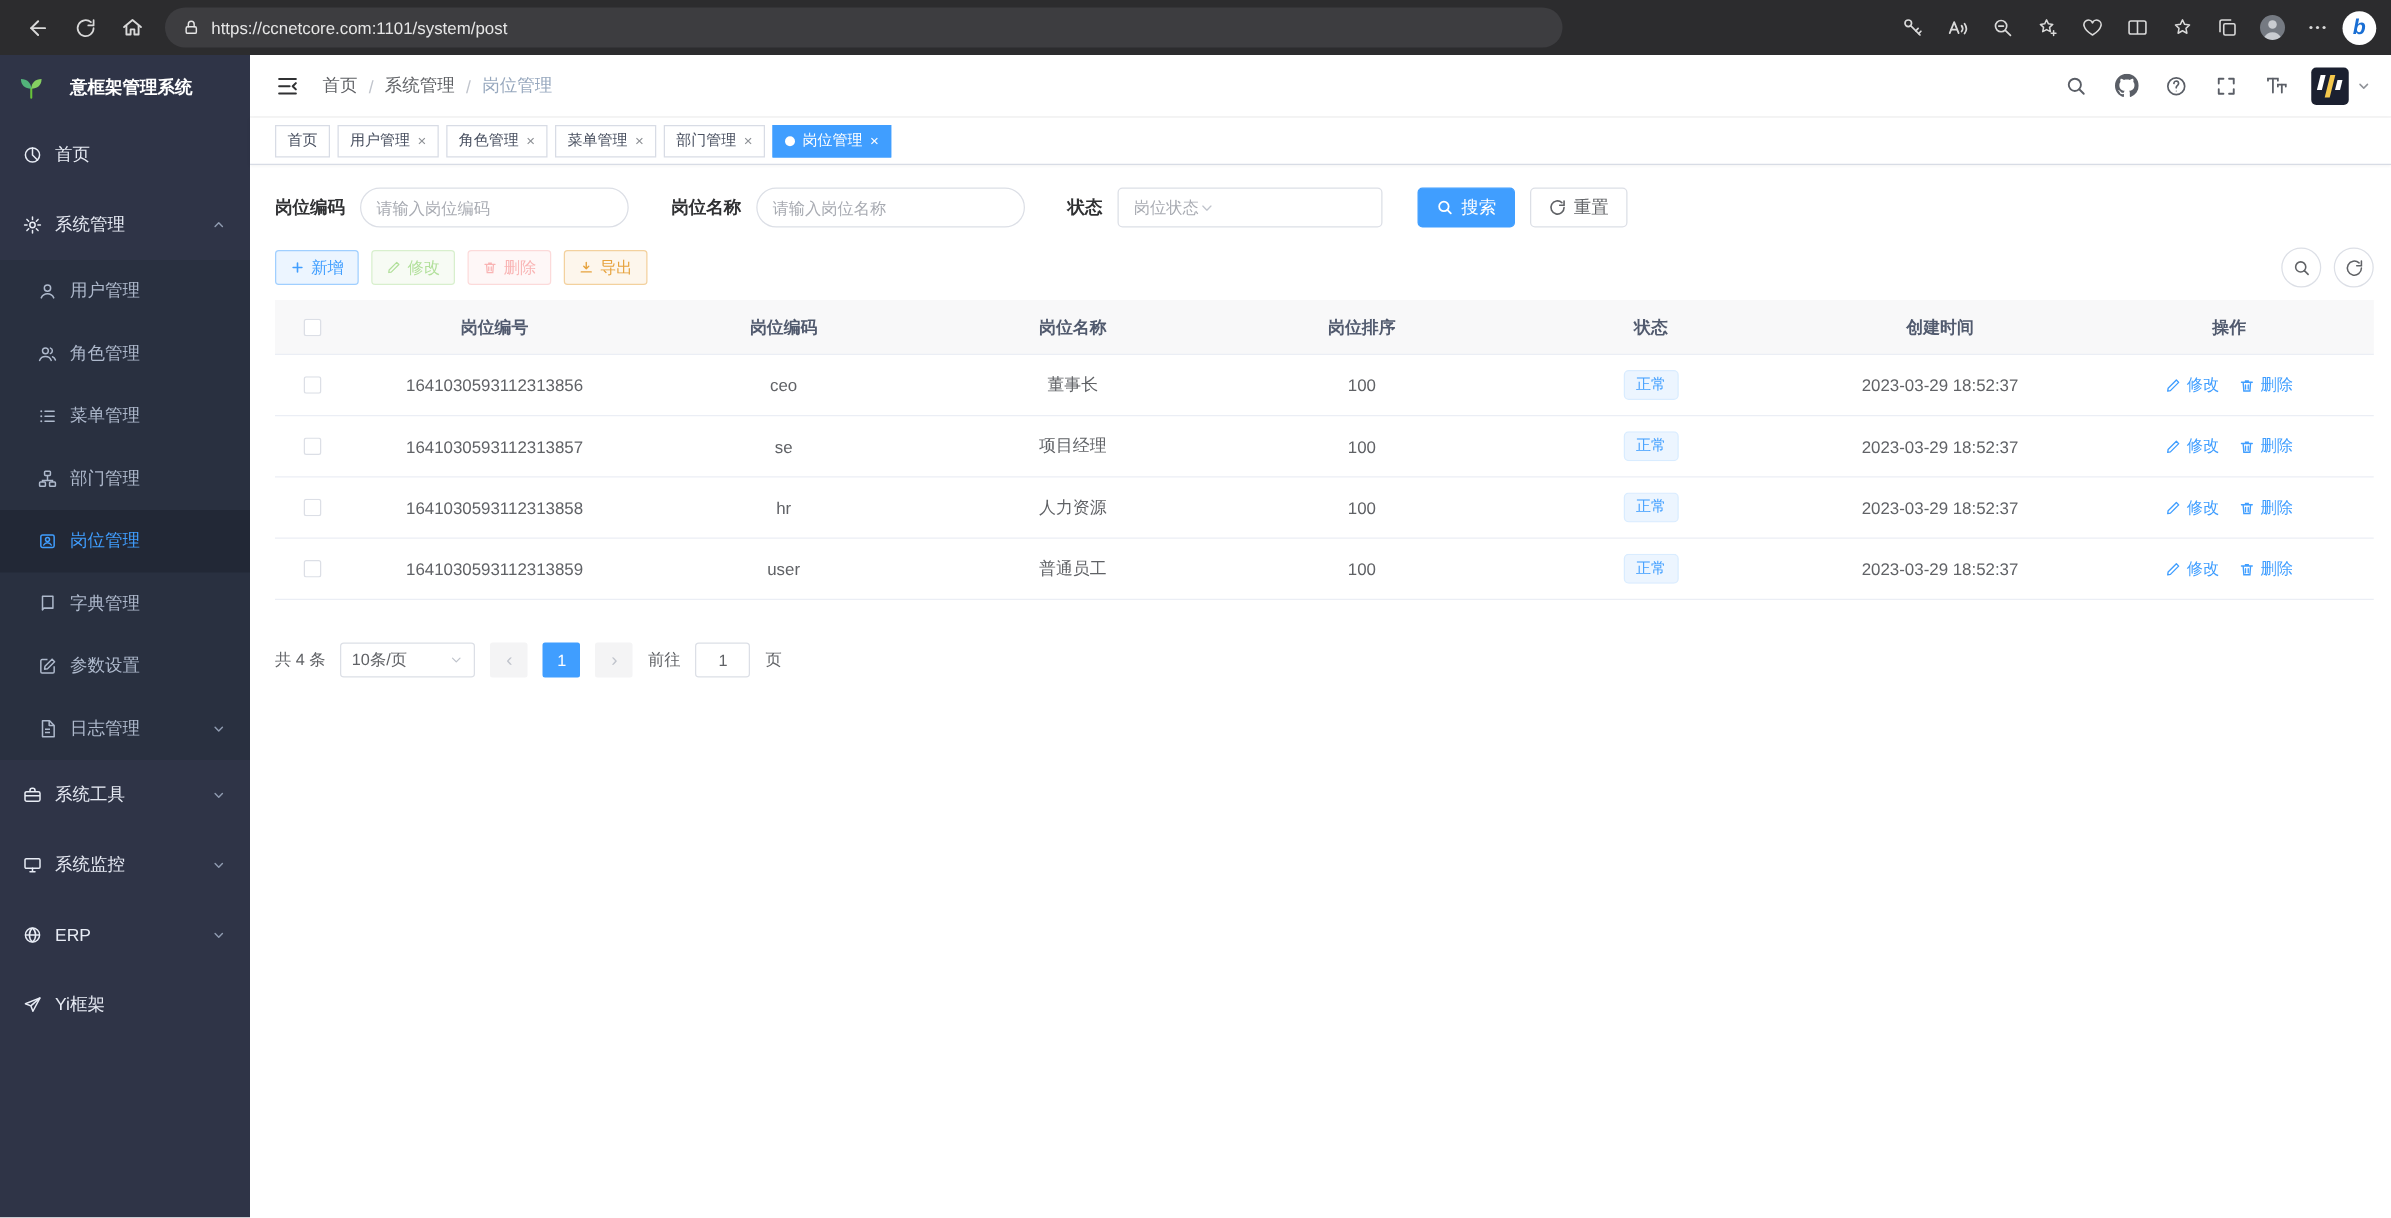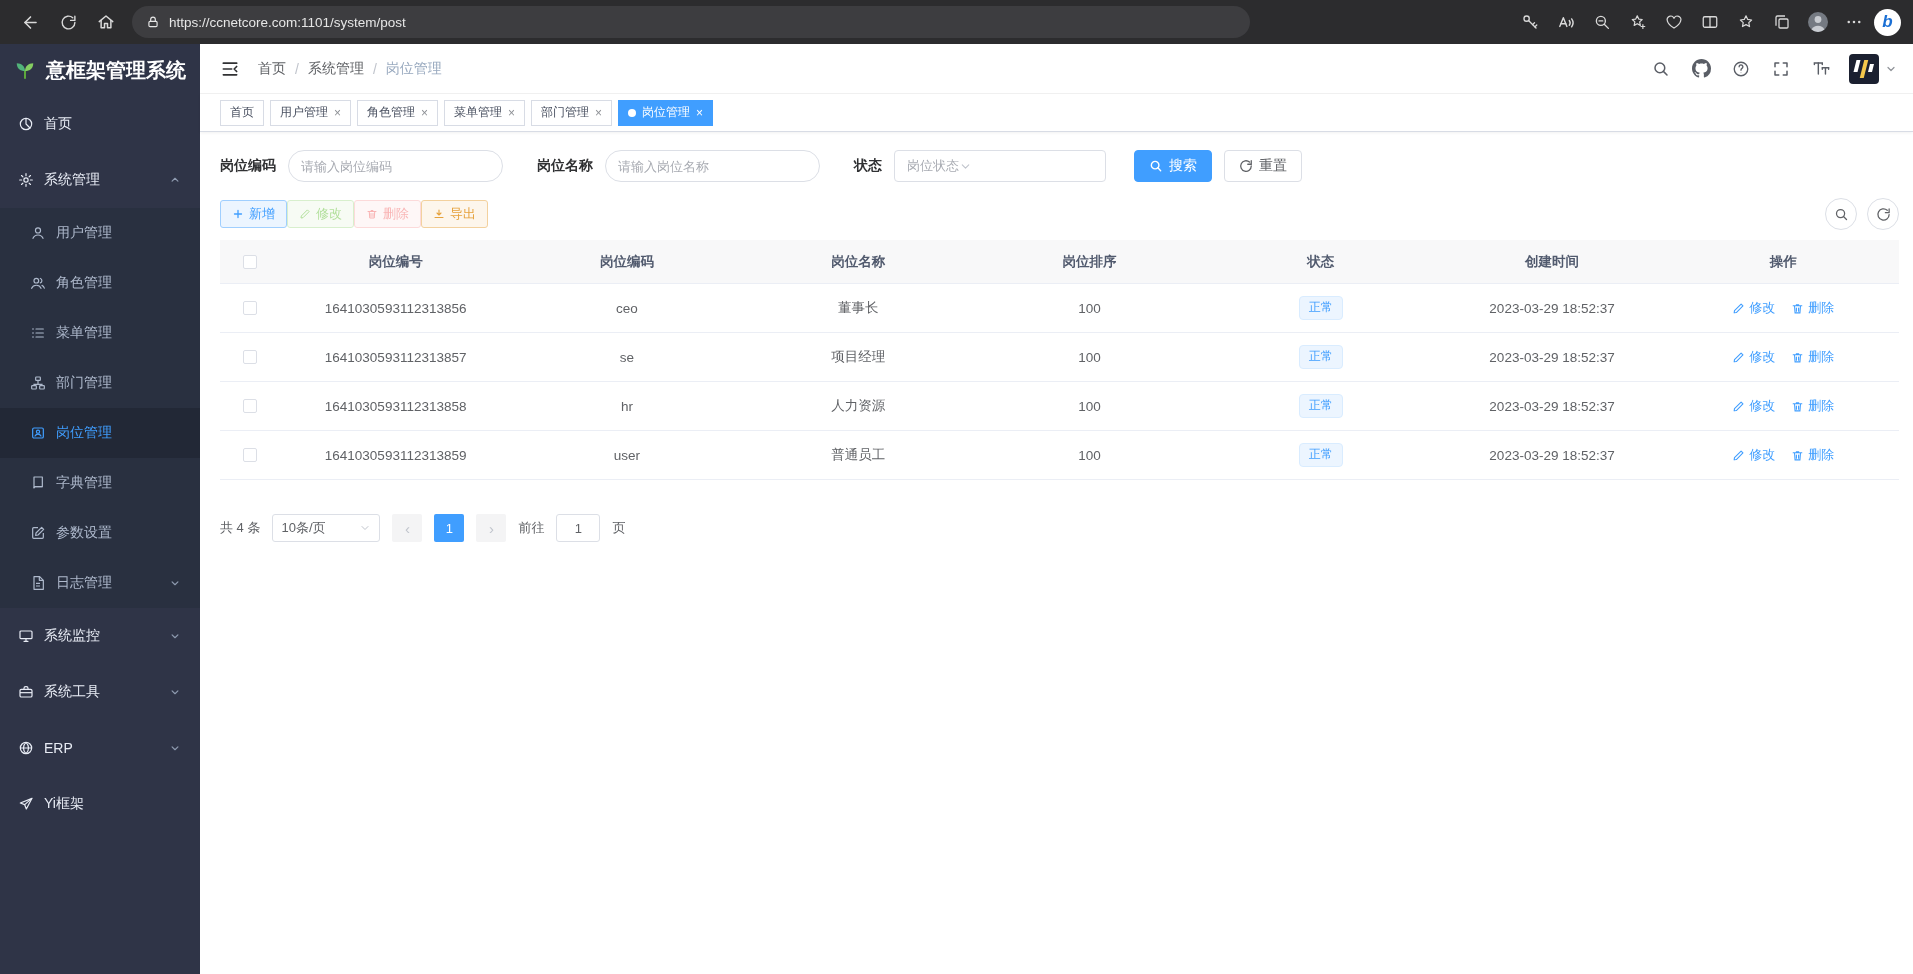--- a/index.html
+++ b/index.html
@@ -15,21 +15,21 @@
   .browser-bar{height:44px;background:var(--browser-bar-bg);display:flex;align-items:center;padding:0 12px;gap:2px}
   .bbtn{width:36px;height:34px;border:none;background:transparent;color:#d9d9d9;display:flex;align-items:center;justify-content:center;border-radius:6px;cursor:pointer}
   .url-pill{width:1118px;height:32px;background:#3d3d40;border-radius:16px;display:flex;align-items:center;gap:9px;padding:0 14px;margin:0 6px;color:#e6e6e6;font-size:13.5px;cursor:text}
   .bicons{display:flex;align-items:center;gap:4px;margin-left:auto;color:#d9d9d9}
   .bicons .bbtn{width:32px}
   .bing-badge{width:27px;height:27px;border-radius:50%;background:#fff;color:#1a6fd4;font-weight:bold;font-style:italic;font-size:17px;display:flex;align-items:center;justify-content:center;cursor:pointer}
 
   
   .app{display:flex;height:930px}
   .sidebar{width:200px;background:var(--sidebar-bg);flex-shrink:0;overflow:hidden}
-  .logo-row{height:52px;display:flex;align-items:center;gap:10px;padding:0 14px;color:#fff;font-weight:bold;font-size:20px;white-space:nowrap}
+  .logo-row{height:52px;display:flex;align-items:center;gap:20px;padding:0 14px;color:#fff;font-weight:bold;font-size:14px;white-space:nowrap}
   .mi{display:flex;align-items:center;gap:10px;padding:0 18px;cursor:pointer;white-space:nowrap}
   .mi.top{height:56px;color:#e8ecf5;font-size:14px}
   .submenu{background:var(--sidebar-sub-bg)}
   .submenu .mi{height:50px;padding-left:30px;color:#aeb9cc;font-size:14px}
   .submenu .mi.active{color:var(--accent);background:rgba(0,0,0,.15)}
   .mi .chev{margin-left:auto;color:#8f9bb0}
   .mi .mic{flex:0 0 16px}
 
   .main{flex:1;display:flex;flex-direction:column;min-width:0;background:#fff}
 
@@ -63,21 +63,21 @@
   .f-label{font-weight:bold;color:#303133;margin-right:12px;font-size:14px}
   .f-input{width:215px;height:32px;border:1px solid #dcdfe6;border-radius:16px;padding:0 12px;font-size:13px;color:#000000;outline:none;margin-right:34px}
   .f-input::placeholder{color:#a8abb2}
   .f-select{width:212px;height:32px;border:1px solid #dcdfe6;border-radius:4px;display:flex;align-items:center;justify-content:flex-start;padding:0 10px 0 12px;color:#a8abb2;font-size:13px;margin-right:28px;cursor:pointer}
   .f-select .chev{color:#c0c4cc}
   .btn{height:32px;border-radius:4px;border:1px solid #dcdfe6;background:#fff;color:#606266;font-size:14px;padding:0 14px;display:inline-flex;align-items:center;gap:6px;cursor:pointer}
   .btn.primary{background:var(--accent);border-color:var(--accent);color:#fff}
   .btn + .btn{margin-left:12px}
 
   .toolbar{display:flex;align-items:center;margin-bottom:10px}
-  .sbtn{height:28px;border-radius:3px;font-size:13px;padding:0 11px;display:inline-flex;align-items:center;gap:5px;cursor:pointer;border:1px solid transparent;}
+  .sbtn{height:28px;border-radius:3px;font-size:13px;padding:0 11px;display:inline-flex;align-items:center;gap:5px;cursor:pointer;border:1px solid transparent;margin-right:10px}
   .sbtn.p-primary{background:#ecf5ff;border-color:#a0cfff;color:var(--accent)}
   .sbtn.p-success{background:#f0f9eb;border-color:#b3e19d;color:var(--success)}
   .sbtn.p-danger{background:#fef0f0;border-color:#fab6b6;color:var(--danger)}
   .sbtn.p-warning{background:#fdf6ec;border-color:#f3d19e;color:var(--warning)}
   .sbtn.disabled{opacity:.5;cursor:not-allowed}
   .tool-right{margin-left:auto;display:flex;gap:10px}
   .cbtn{width:32px;height:32px;border-radius:50%;border:1px solid #dcdfe6;background:#fff;color:#606266;display:flex;align-items:center;justify-content:center;cursor:pointer}
 
   
   .tbl{width:100%}
@@ -296,36 +296,36 @@
             <path d="M9 12.5h6M9 16.5h6"></path>
           </svg>
         <span>日志管理</span>
         <svg class="chev" width="14" height="14" viewBox="0 0 24 24" fill="none" stroke="currentColor" stroke-width="2" stroke-linecap="round" stroke-linejoin="round">
             <path d="M7 10l5 5 5-5"></path>
           </svg>
       </div>
     </div>
 
     <div class="mi top">
-      <svg class="mic" width="16" height="16" viewBox="0 0 24 24" fill="none" stroke="currentColor" stroke-width="1.8" stroke-linecap="round">
-          <rect x="3" y="4.5" width="18" height="11.5" rx="1.5"></rect>
-          <path d="M9 20h6M12 16v4"></path>
-        </svg>
-      <span>系统监控</span>
-      <svg class="chev" width="14" height="14" viewBox="0 0 24 24" fill="none" stroke="currentColor" stroke-width="2" stroke-linecap="round" stroke-linejoin="round">
-          <path d="M7 10l5 5 5-5"></path>
-        </svg>
-    </div>
-    <div class="mi top">
       <svg class="mic" width="16" height="16" viewBox="0 0 24 24" fill="none" stroke="currentColor" stroke-width="1.8">
           <rect x="3" y="8" width="18" height="11.5" rx="2"></rect>
           <path d="M9 8V6.5A2.5 2.5 0 0 1 11.5 4h1A2.5 2.5 0 0 1 15 6.5V8"></path>
           <path d="M3 13h18"></path>
         </svg>
       <span>系统工具</span>
+      <svg class="chev" width="14" height="14" viewBox="0 0 24 24" fill="none" stroke="currentColor" stroke-width="2" stroke-linecap="round" stroke-linejoin="round">
+          <path d="M7 10l5 5 5-5"></path>
+        </svg>
+    </div>
+    <div class="mi top">
+      <svg class="mic" width="16" height="16" viewBox="0 0 24 24" fill="none" stroke="currentColor" stroke-width="1.8" stroke-linecap="round">
+          <rect x="3" y="4.5" width="18" height="11.5" rx="1.5"></rect>
+          <path d="M9 20h6M12 16v4"></path>
+        </svg>
+      <span>系统监控</span>
       <svg class="chev" width="14" height="14" viewBox="0 0 24 24" fill="none" stroke="currentColor" stroke-width="2" stroke-linecap="round" stroke-linejoin="round">
           <path d="M7 10l5 5 5-5"></path>
         </svg>
     </div>
     <div class="mi top">
       <svg class="mic" width="16" height="16" viewBox="0 0 24 24" fill="none" stroke="currentColor" stroke-width="1.8">
           <circle cx="12" cy="12" r="8.5"></circle>
           <path d="M3.5 12h17M12 3.5c2.5 2.3 3.8 5.2 3.8 8.5s-1.3 6.2-3.8 8.5M12 3.5C9.5 5.8 8.2 8.7 8.2 12s1.3 6.2 3.8 8.5"></path>
         </svg>
       <span>ERP</span>

